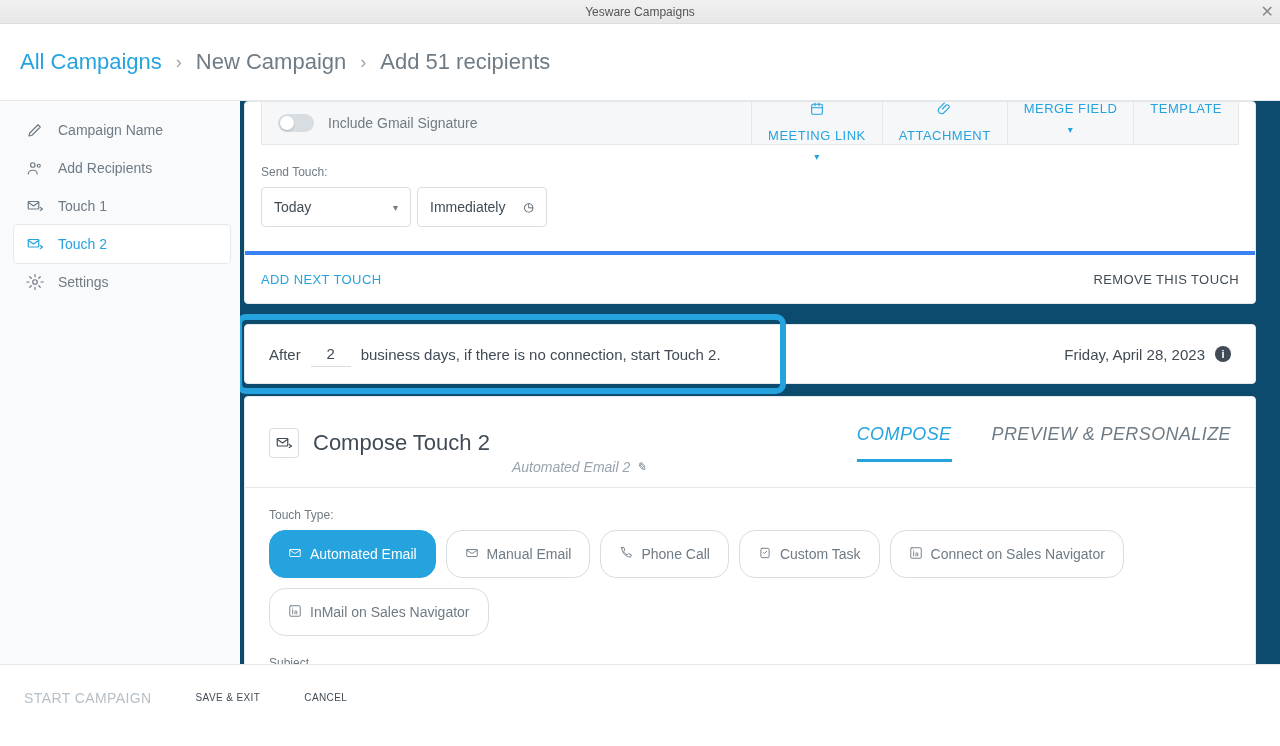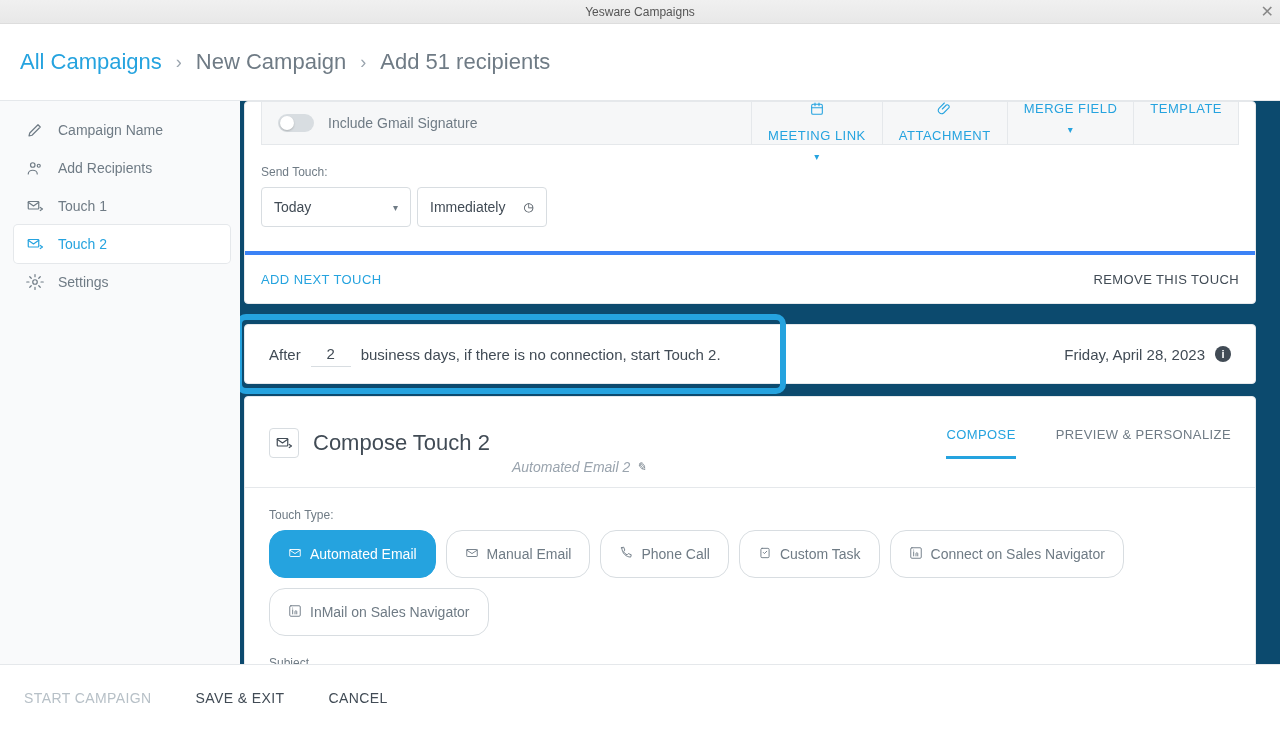--- a/index.html
+++ b/index.html
@@ -60,34 +60,34 @@
   .highlight-box { position: absolute; left: -8px; top: -10px; width: 550px; height: 80px; border: 6px solid #25a3df; border-radius: 10px; pointer-events: none; }
 
   
   .compose-head { display: flex; align-items: center; justify-content: space-between; padding: 14px 24px 0 24px; }
   .compose-title { display: flex; align-items: center; gap: 14px; }
   .compose-title .box-ic { width: 30px; height: 30px; border: 1px solid #d8dde1; border-radius: 4px; display: flex; align-items: center; justify-content: center; }
   .compose-title h2 { font-size: 22px; font-weight: 400; color: #414b55; }
   .sub { font-size: 14px; color: #9aa4ae; font-style: italic; margin-left: 8px; display: inline-flex; align-items: center; gap: 6px; margin-top: 48px; }
   .sub .pen { font-size: 12px; color: #6f7b85; }
   .tabs { display: flex; gap: 40px; }
-  .tab { font-size: 13px; letter-spacing: .4px; color: #6f7b85; padding-bottom: 14px; cursor: pointer; }
+  .tab { font-size: 18px; letter-spacing: .4px; color: #6f7b85; padding-bottom: 14px; cursor: pointer; font-style: italic; }
   .tab.active { color: #25a3df; border-bottom: 3px solid #25a3df; }
 
   .compose-body { padding: 20px 24px; border-top: 1px solid #e5e8eb; margin-top: 12px; }
   .pill-row { display: flex; gap: 10px; flex-wrap: wrap; margin-bottom: 20px; }
   .pill { height: 48px; border: 1px solid #d8dde1; border-radius: 16px; padding: 0 18px; display: inline-flex; align-items: center; gap: 8px; font-size: 14px; color: #6f7b85; background: #fff; cursor: pointer; }
   .pill.active { background: #25a3df; color: #fff; border-color: #25a3df; }
   .pill .ic svg { width: 14px; height: 14px; }
   .subject-field { width: 100%; height: 38px; border: 1px solid #d8dde1; border-radius: 4px; padding: 0 12px; font-size: 14px; color: #414b55; margin-top: 6px; display: flex; align-items: center; }
 
   
   .bottombar { position: absolute; left: 0; right: 0; bottom: 16px; height: 66px; background: #fff; border-top: 1px solid #e5e8eb; display: flex; align-items: center; gap: 36px; padding: 0 20px; }
   .btn-disabled { color: #b7c0c7; font-size: 14px; letter-spacing: .4px; padding: 8px 4px; cursor: default; }
-  .btn-text { color: #414b55; font-size: 14px; letter-spacing: .4px; cursor: pointer; padding: 8px 4px; }
+  .btn-text { color: #414b55; font-size: 10px; letter-spacing: .4px; cursor: pointer; padding: 8px 4px; }
 
   
   svg { stroke: currentColor; fill: none; stroke-width: 1.6; stroke-linecap: round; stroke-linejoin: round; }
 </style>
 </head>
 <body>
 
 <div class="titlebar">
   <span>Yesware Campaigns</span>
   <span class="close">✕</span>

